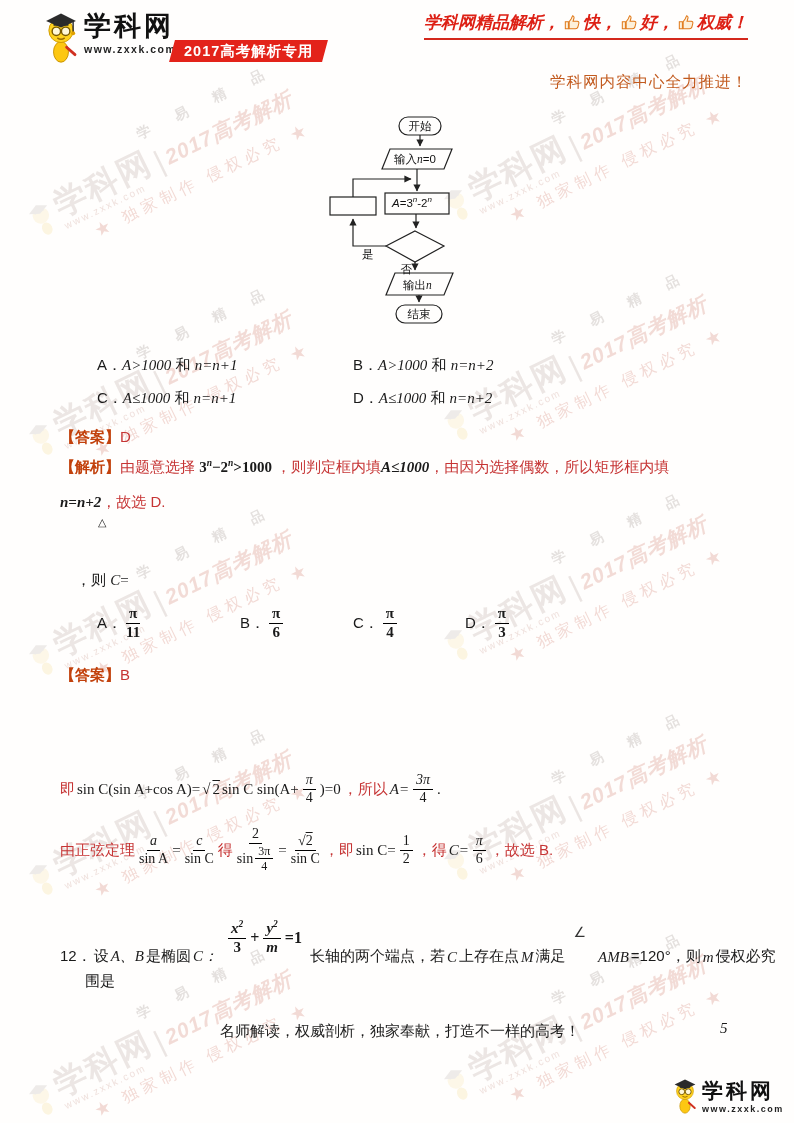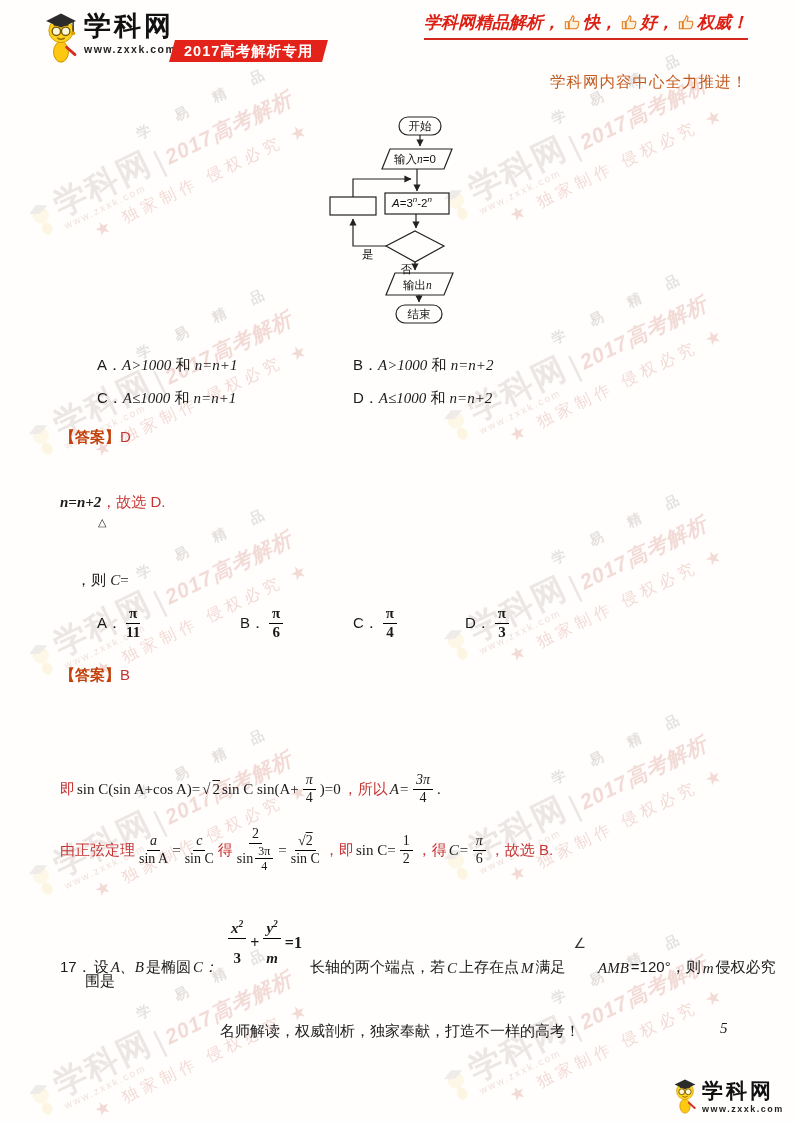--- a/index.html
+++ b/index.html
@@ -40,21 +40,21 @@
   .flexline{display:flex;align-items:center;gap:2px;}
   .frac{display:inline-flex;flex-direction:column;align-items:center;line-height:1.05;
         font-family:"Liberation Serif",serif;font-size:14px;vertical-align:middle;margin:0 2px;}
   .frac .num{padding:0 3px 1px;border-bottom:1.2px solid #000;text-align:center;}
   .frac .den{padding-top:1px;text-align:center;display:flex;align-items:center;gap:1px;}
   .frac.bold{font-weight:bold;font-size:15px;}
   .frac .mi{font-style:italic;}
   .angle-raised{position:relative;top:-26px;margin:0 10px 0 6px;font-size:14px;color:#333;}
   .q12eq{display:inline-flex;align-items:center;gap:2px;font-weight:bold;
          font-family:"Liberation Serif",serif;font-size:16px;position:relative;top:-10px;margin:0 6px;}
-  .q12eq .frac{font-weight:bold;font-size:15px;gap:11px;}
+  .q12eq .frac{font-weight:bold;font-size:15px;}
   .footer-page{font-family:"Liberation Serif",serif;font-style:italic;font-size:15px;}
   svg text{font-family:"Liberation Sans",sans-serif;}
 </style>
 </head>
 <body>
 
 <div class="page">
   <div id="wm-layer">
       <div class="wm" style="left: 15px; top: 110px;">
     <div class="wm-r1">学 易 精 品</div>
@@ -327,20 +327,25 @@
   <div class="line body15" style="left:97px;top:389px">
     <span>C．</span><span class="math mi">A≤1000</span><span> 和 </span><span class="math mi">n=n+1</span>
   </div>
   <div class="line body15" style="left:353px;top:389px">
     <span>D．</span><span class="math mi">A≤1000</span><span> 和 </span><span class="math mi">n=n+2</span>
   </div>
 
   <div class="line body15" style="left:60px;top:428px">
     <span class="redlab">【答案】</span><span class="red">D</span>
   </div>
+  <div class="line body15" style="left:60px;top:458px">
+    <span class="redlab">【解析】</span><span class="red">由题意选择</span>
+    <span class="math mb">3</span><span class="sup mb">n</span><span class="math mb">−2</span><span class="sup mb">n</span><span class="math mb">&gt;1000</span>
+    <span class="red">，则判定框内填</span><span class="math mb mi">A≤1000</span><span class="red">，由因为选择偶数，所以矩形框内填</span>
+  </div>
   <div class="line body15" style="left:60px;top:493px">
     <span class="math mb mi">n=n+2</span><span class="red">，故选 D.</span>
   </div>
 
   <div class="line" style="left:98px;top:516px;font-size:11px">△</div>
   <div class="line body15" style="left:76px;top:571px">
     <span>，则 </span><span class="math mi">C</span><span class="math">=</span>
   </div>
 
   <div class="line flexline" style="left:97px;top:606px">
@@ -430,21 +435,21 @@
     <span class="red">，得</span>
     <span class="math mi">C=</span>
     <span class="frac">
         <span class="num mi">π</span>
         <span class="den">6</span>
       </span>
     <span class="red">，故选 B.</span>
   </div>
 
   <div class="line flexline body15" style="left:60px;top:930px;align-items:flex-end">
-    <span>17．</span>
+    <span>12．</span>
     <span>设</span>
       <span class="math mi">A、B</span>
       <span>是椭圆</span>
       <span class="math mi">C：</span>
     <span class="q12eq">
       <span class="frac">
           <span class="num"><span class="mi">x</span><span class="sup mb">2</span></span>
           <span class="den">3</span>
         </span>
       <span>+</span>

